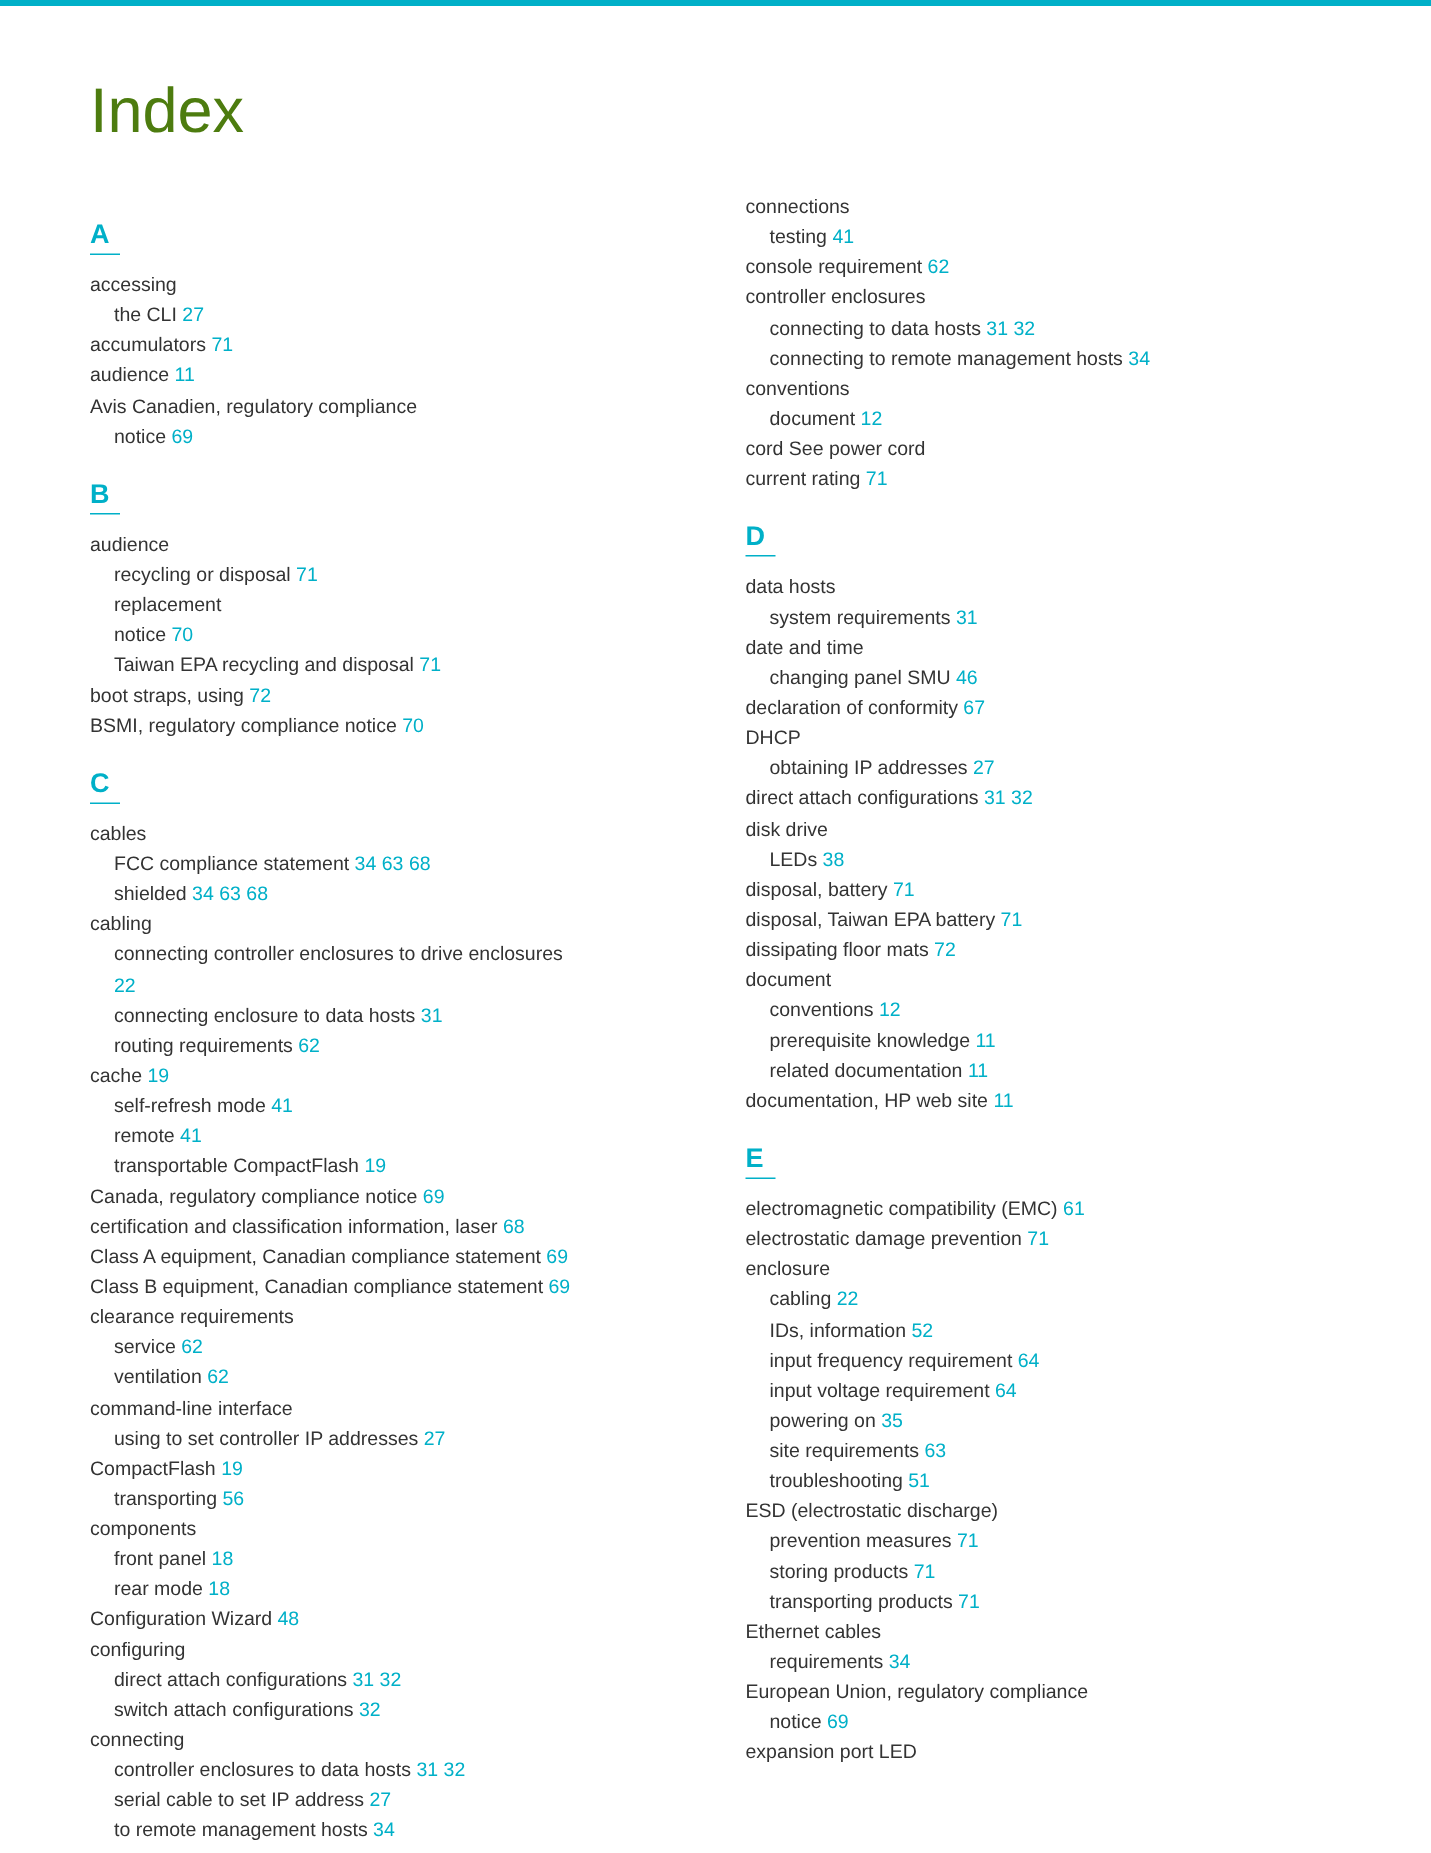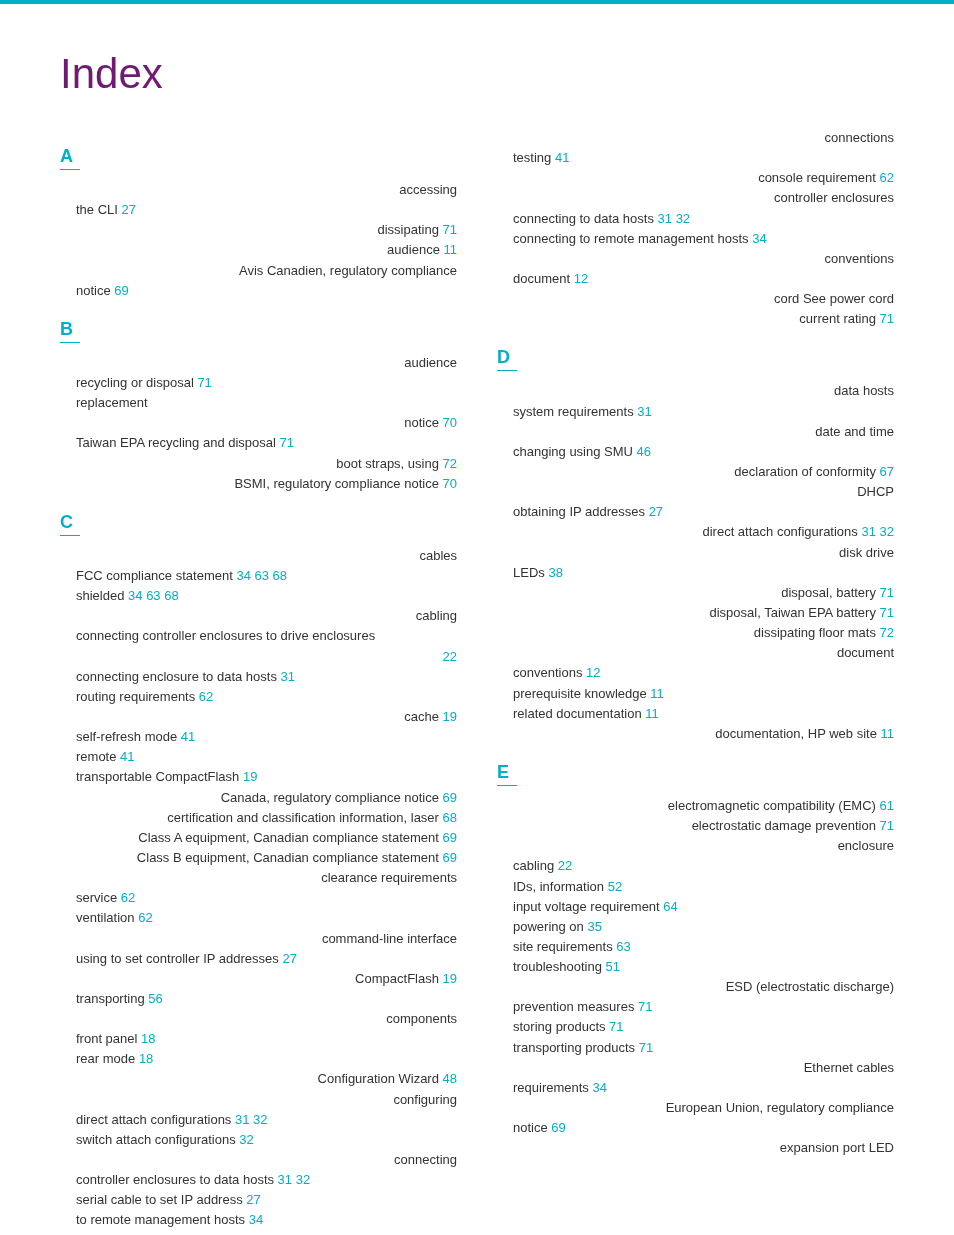--- a/index.html
+++ b/index.html
@@ -22,21 +22,21 @@
       position: absolute;
       top: 0;
       left: 0;
       right: 0;
       height: 4px;
       background: #00b0c8;
     }
     .page-title {
       font-size: 42px;
       font-weight: normal;
-      color: #701a75;
+      color: #4d7c0f;
       margin-bottom: 30px;
       margin-top: 20px;
       font-family: Arial, Helvetica, sans-serif;
     }
     .content-columns {
       display: flex;
       gap: 40px;
     }
     .column {
       flex: 1;
@@ -51,28 +51,26 @@
       padding-bottom: 2px;
       display: inline-block;
       min-width: 20px;
     }
     .index-entry {
       line-height: 1.55;
       font-size: 13px;
     }
     .index-entry.main-entry {
       margin-left: 0;
-      text-align: right;
     }
     .index-entry.sub-entry {
       margin-left: 16px;
     }
     .index-entry.sub-sub-entry {
-      margin-left: 44px;
-      text-align: right;
+      margin-left: 16px;
     }
     .page-num {
       color: #00b0c8;
     }
     .italic-text {
     }
     .section-block {
       margin-bottom: 4px;
     }
   </style>
@@ -83,21 +81,21 @@
   <div class="top-border"></div>
 
   <h1 class="page-title">Index</h1>
 
   <div class="content-columns">
 
     <div class="column" id="left-col">
         <div class="section-block"><span class="section-letter">A</span></div>
         <div class="index-entry main-entry"><span>accessing</span></div>
         <div class="index-entry sub-entry"><span>the CLI </span><span class="page-num">27</span></div>
-        <div class="index-entry main-entry"><span>dissipating </span><span class="page-num">71</span></div>
+        <div class="index-entry main-entry"><span>accumulators </span><span class="page-num">71</span></div>
         <div class="index-entry main-entry"><span>audience </span><span class="page-num">11</span></div>
         <div class="index-entry main-entry"><span>Avis Canadien, regulatory compliance</span></div>
         <div class="index-entry sub-entry"><span>notice </span><span class="page-num">69</span></div>
         <div class="section-block"><span class="section-letter">B</span></div>
         <div class="index-entry main-entry"><span>audience</span></div>
         <div class="index-entry sub-entry"><span>recycling or disposal </span><span class="page-num">71</span></div>
         <div class="index-entry sub-entry"><span>replacement</span></div>
         <div class="index-entry sub-sub-entry"><span>notice </span><span class="page-num">70</span></div>
         <div class="index-entry sub-entry"><span>Taiwan EPA recycling and disposal </span><span class="page-num">71</span></div>
         <div class="index-entry main-entry"><span>boot straps, using </span><span class="page-num">72</span></div>
@@ -147,41 +145,42 @@
         <div class="index-entry sub-entry"><span>connecting to data hosts </span><span class="page-num">31</span>  <span class="page-num">32</span></div>
         <div class="index-entry sub-entry"><span>connecting to remote management hosts </span><span class="page-num">34</span></div>
         <div class="index-entry main-entry"><span>conventions</span></div>
         <div class="index-entry sub-entry"><span>document </span><span class="page-num">12</span></div>
         <div class="index-entry main-entry"><span>cord </span><span class="italic-text">See power cord</span></div>
         <div class="index-entry main-entry"><span>current rating </span><span class="page-num">71</span></div>
         <div class="section-block"><span class="section-letter">D</span></div>
         <div class="index-entry main-entry"><span>data hosts</span></div>
         <div class="index-entry sub-entry"><span>system requirements </span><span class="page-num">31</span></div>
         <div class="index-entry main-entry"><span>date and time</span></div>
-        <div class="index-entry sub-entry"><span>changing using SMU </span><span class="page-num">46</span></div>
+        <div class="index-entry sub-entry"><span>changing panel SMU </span><span class="page-num">46</span></div>
         <div class="index-entry main-entry"><span>declaration of conformity </span><span class="page-num">67</span></div>
         <div class="index-entry main-entry"><span>DHCP</span></div>
         <div class="index-entry sub-entry"><span>obtaining IP addresses </span><span class="page-num">27</span></div>
         <div class="index-entry main-entry"><span>direct attach configurations </span><span class="page-num">31</span>  <span class="page-num">32</span></div>
         <div class="index-entry main-entry"><span>disk drive</span></div>
         <div class="index-entry sub-entry"><span>LEDs </span><span class="page-num">38</span></div>
         <div class="index-entry main-entry"><span>disposal, battery </span><span class="page-num">71</span></div>
         <div class="index-entry main-entry"><span>disposal, Taiwan EPA battery </span><span class="page-num">71</span></div>
         <div class="index-entry main-entry"><span>dissipating floor mats </span><span class="page-num">72</span></div>
         <div class="index-entry main-entry"><span>document</span></div>
         <div class="index-entry sub-entry"><span>conventions </span><span class="page-num">12</span></div>
         <div class="index-entry sub-entry"><span>prerequisite knowledge </span><span class="page-num">11</span></div>
         <div class="index-entry sub-entry"><span>related documentation </span><span class="page-num">11</span></div>
         <div class="index-entry main-entry"><span>documentation, HP web site </span><span class="page-num">11</span></div>
         <div class="section-block"><span class="section-letter">E</span></div>
         <div class="index-entry main-entry"><span>electromagnetic compatibility (EMC) </span><span class="page-num">61</span></div>
         <div class="index-entry main-entry"><span>electrostatic damage prevention </span><span class="page-num">71</span></div>
         <div class="index-entry main-entry"><span>enclosure</span></div>
         <div class="index-entry sub-entry"><span>cabling </span><span class="page-num">22</span></div>
         <div class="index-entry sub-entry"><span>IDs, information </span><span class="page-num">52</span></div>
+        <div class="index-entry sub-entry"><span>input frequency requirement </span><span class="page-num">64</span></div>
         <div class="index-entry sub-entry"><span>input voltage requirement </span><span class="page-num">64</span></div>
         <div class="index-entry sub-entry"><span>powering on </span><span class="page-num">35</span></div>
         <div class="index-entry sub-entry"><span>site requirements </span><span class="page-num">63</span></div>
         <div class="index-entry sub-entry"><span>troubleshooting </span><span class="page-num">51</span></div>
         <div class="index-entry main-entry"><span>ESD (electrostatic discharge)</span></div>
         <div class="index-entry sub-entry"><span>prevention measures </span><span class="page-num">71</span></div>
         <div class="index-entry sub-entry"><span>storing products </span><span class="page-num">71</span></div>
         <div class="index-entry sub-entry"><span>transporting products </span><span class="page-num">71</span></div>
         <div class="index-entry main-entry"><span>Ethernet cables</span></div>
         <div class="index-entry sub-entry"><span>requirements </span><span class="page-num">34</span></div>

